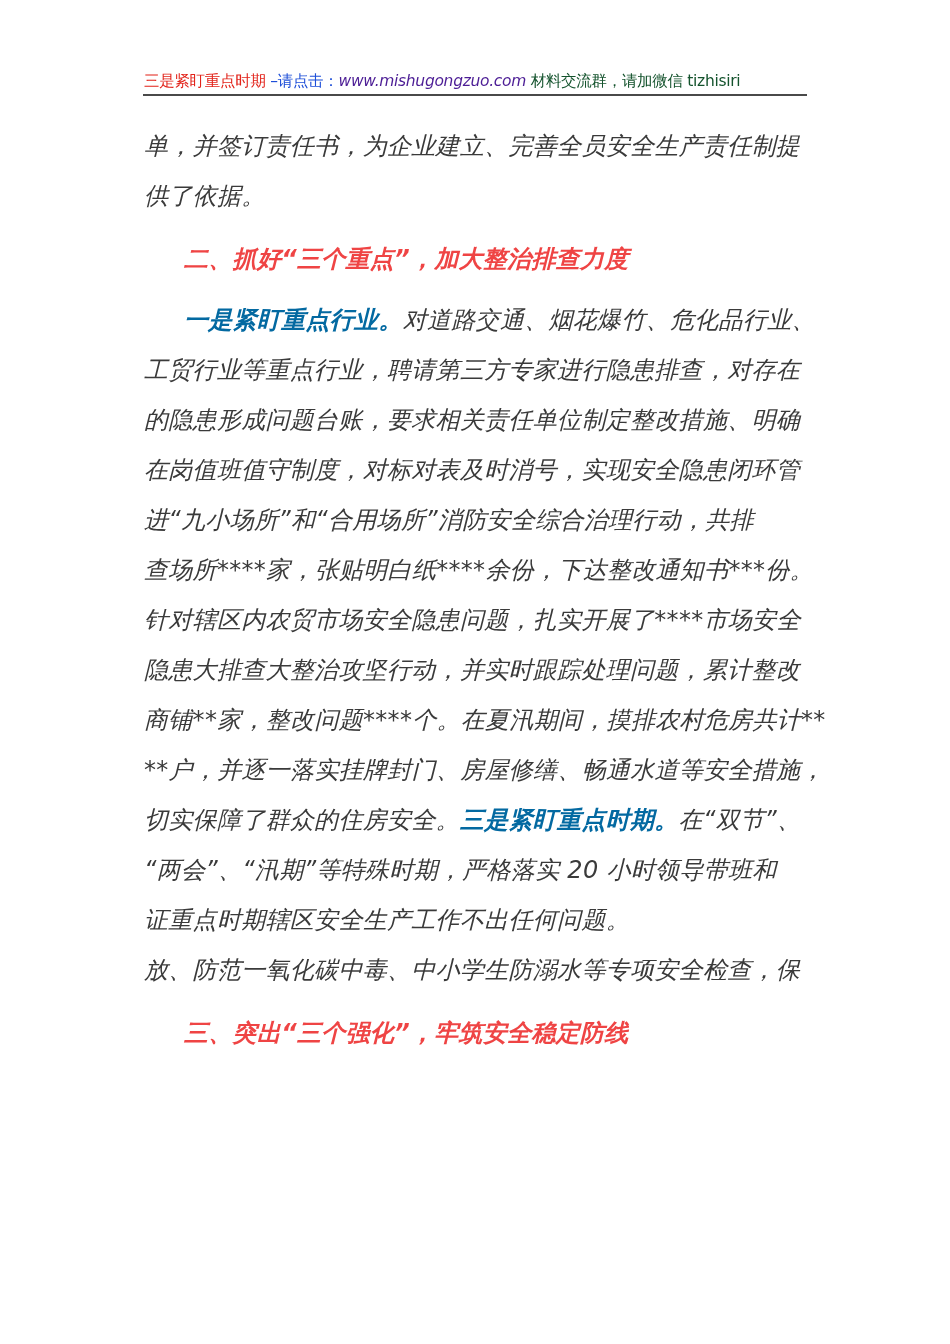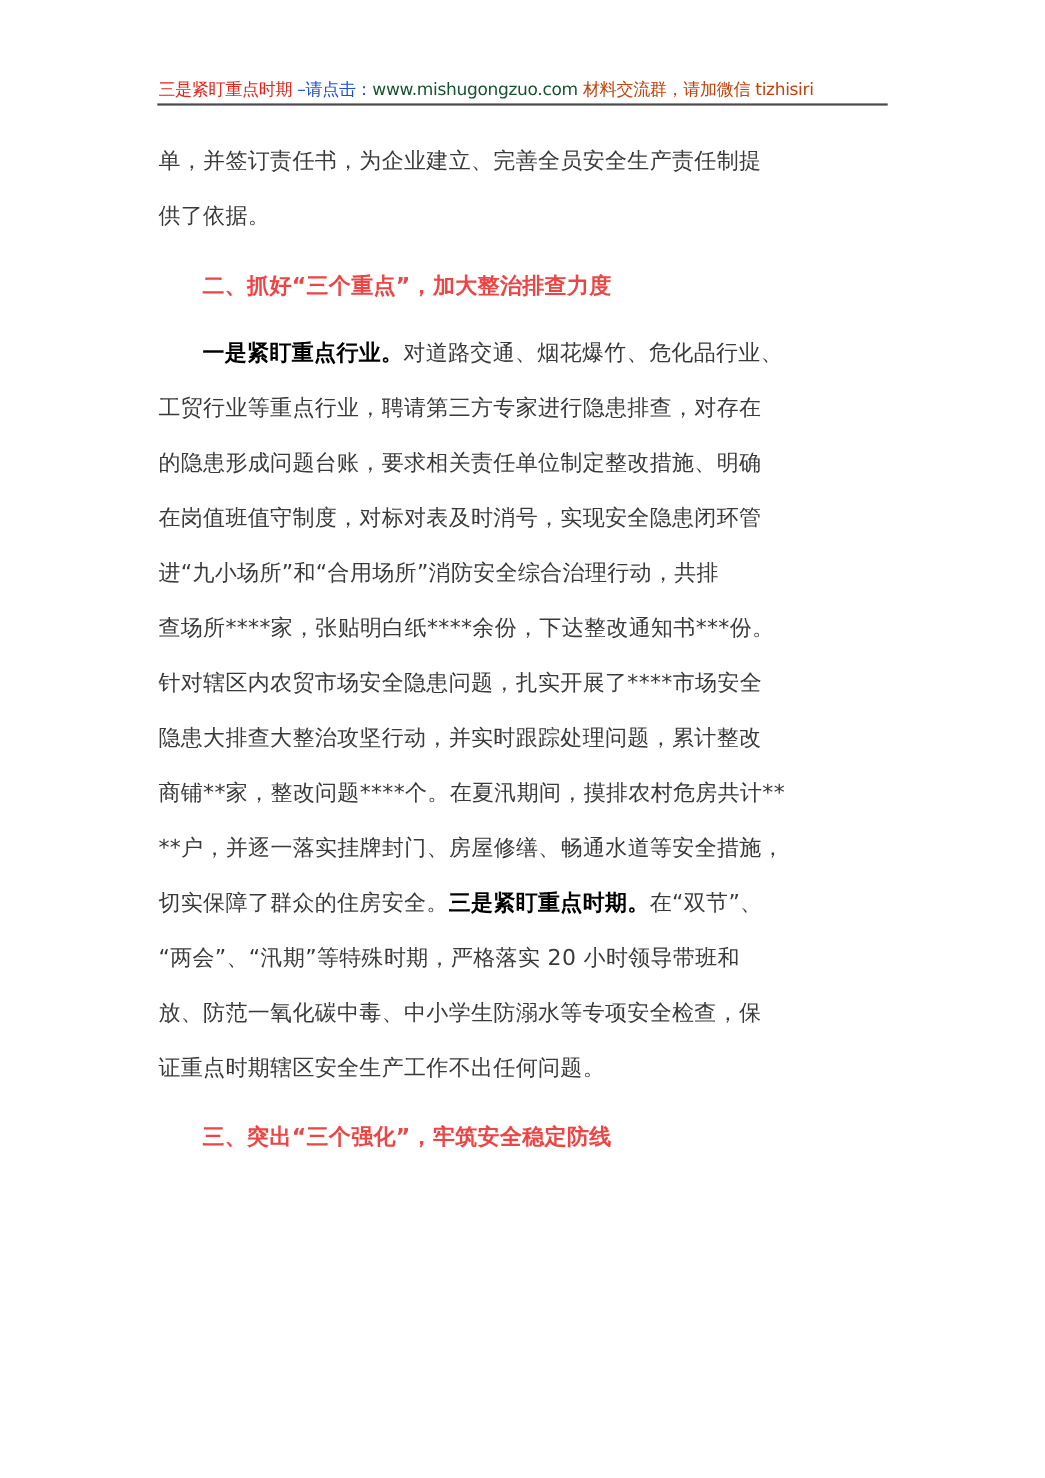--- a/index.html
+++ b/index.html
@@ -21,51 +21,52 @@
       top: 68px;
       width: 662px;
       height: 26px;
       font-size: 15.5px;
       line-height: 26px;
       white-space: nowrap;
       letter-spacing: -0.3px;
     }
     .header .brand { color: #e2231a; }
     .header .sep { color: #1d4ed8; }
-    .header .link { color: #14532d; text-decoration: none; }
-    .header .tail { color: #c2410c; }
+    .header .link { color: #4c1d95; text-decoration: none; font-style: italic; }
+    .header .tail { color: #14532d; }
     .header-rule {
       position: absolute;
       left: 143px;
       top: 94px;
       width: 664px;
       height: 2px;
       background: #4a4a4a;
     }
     .body {
       position: absolute;
       left: 144px;
       top: 121px;
       width: 665px;
-      font-size: 20px;
+      font-size: 24px;
       line-height: 50px;
       letter-spacing: 0.3px;
+      font-style: italic;
     }
     .line {
       display: block;
       height: 50px;
       white-space: nowrap;
       overflow: visible;
     }
     .indent { padding-left: 40px; }
     .heading {
       font-weight: bold;
       color: #ef4444;
     }
-    b, .bold { font-weight: bold; color: #000000; }
+    b, .bold { font-weight: bold; color: #0369a1; }
     .gap-sm { height: 13px; }
     .gap-md { height: 11px; }
   </style>
 </head>
 <body>
 
 <div class="header">
   <span class="brand">三是紧盯重点时期</span><span class="sep"> –请点击：</span><a class="link">www.mishugongzuo.com</a><span class="tail"> 材料交流群，请加微信 tizhisiri</span>
 </div>
 <div class="header-rule"></div>
@@ -86,19 +87,19 @@
     <span class="line">的隐患形成问题台账，要求相关责任单位制定整改措施、明确</span>
     <span class="line">在岗值班值守制度，对标对表及时消号，实现安全隐患闭环管</span>
     <span class="line">进“九小场所”和“合用场所”消防安全综合治理行动，共排</span>
     <span class="line">查场所****家，张贴明白纸****余份，下达整改通知书***份。</span>
     <span class="line">针对辖区内农贸市场安全隐患问题，扎实开展了****市场安全</span>
     <span class="line">隐患大排查大整治攻坚行动，并实时跟踪处理问题，累计整改</span>
     <span class="line">商铺**家，整改问题****个。在夏汛期间，摸排农村危房共计**</span>
     <span class="line">**户，并逐一落实挂牌封门、房屋修缮、畅通水道等安全措施，</span>
     <span class="line"><span>切实保障了群众的住房安全。</span><b>三是紧盯重点时期。</b><span>在“双节”、</span></span>
     <span class="line">“两会”、“汛期”等特殊时期，严格落实 20 小时领导带班和</span>
+    <span class="line">证重点时期辖区安全生产工作不出任何问题。</span>
     <span class="line">放、防范一氧化碳中毒、中小学生防溺水等专项安全检查，保</span>
-    <span class="line">证重点时期辖区安全生产工作不出任何问题。</span>
   </div>
 
   <div class="gap-sm"></div>
   <span class="line indent heading">三、突出“三个强化”，牢筑安全稳定防线</span>
 </div>
 
 </body></html>

